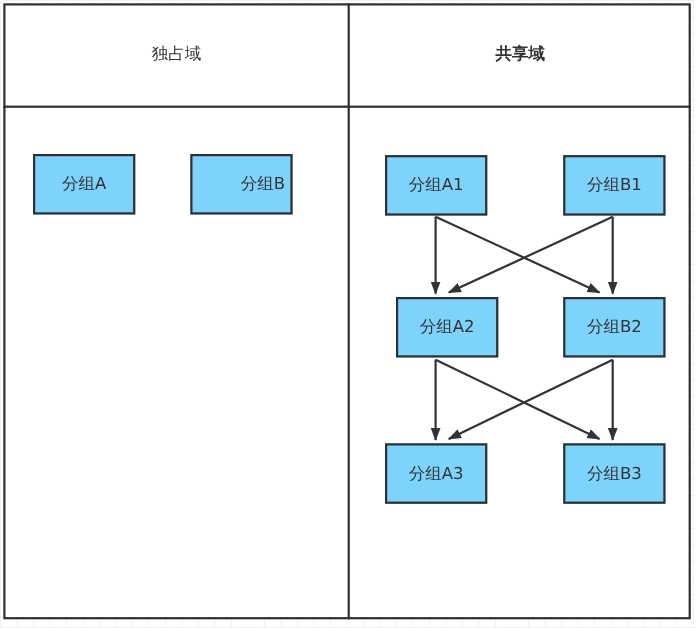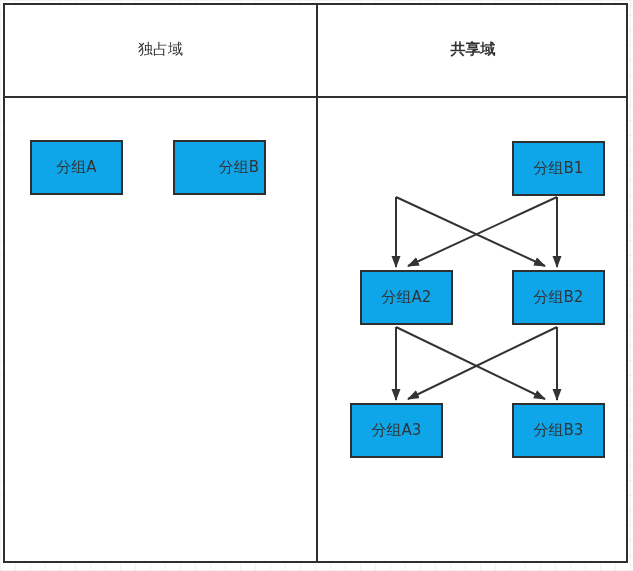--- a/index.html
+++ b/index.html
@@ -52,21 +52,21 @@
     font-size: 15px;
     color: #333333;
   }
   .header-left  { left: 5px;   width: 311px; }
   .header-right { left: 318px; width: 310px; font-weight: bold; }
   .node {
     position: absolute;
     width: 93px; height: 55px;
     box-sizing: border-box;
     border: 2px solid #2f2f2f;
-    background: #0ea5e9;
+    background: #7dd3fc;
     display: flex;
     align-items: center;
     justify-content: center;
     font-size: 15px;
     color: #333333;
     white-space: nowrap;
   }
   .node-a  { left: 30px;  top: 140px; }
   .node-b  { left: 173px; top: 140px; padding-left: 39px; }
   .node-a1 { left: 350px; top: 141px; }
@@ -94,20 +94,21 @@
   <div class="outer-rect"></div>
   <div class="v-divider"></div>
   <div class="h-header-line"></div>
 
   <div class="header-cell header-left">独占域</div>
   <div class="header-cell header-right">共享域</div>
 
   <div class="node node-a">分组A</div>
   <div class="node node-b">分组B</div>
 
+  <div class="node node-a1">分组A1</div>
   <div class="node node-b1">分组B1</div>
   <div class="node node-a2">分组A2</div>
   <div class="node node-b2">分组B2</div>
   <div class="node node-a3">分组A3</div>
   <div class="node node-b3">分组B3</div>
 
   <svg class="edges" viewBox="0 0 633 571" xmlns="http://www.w3.org/2000/svg">
     <defs>
       <marker id="arrowhead" markerUnits="userSpaceOnUse" markerWidth="13" markerHeight="10" refX="11" refY="4.5" orient="auto">
         <path d="M0,0 L12,4.5 L0,9 Z" fill="#333333"></path>

